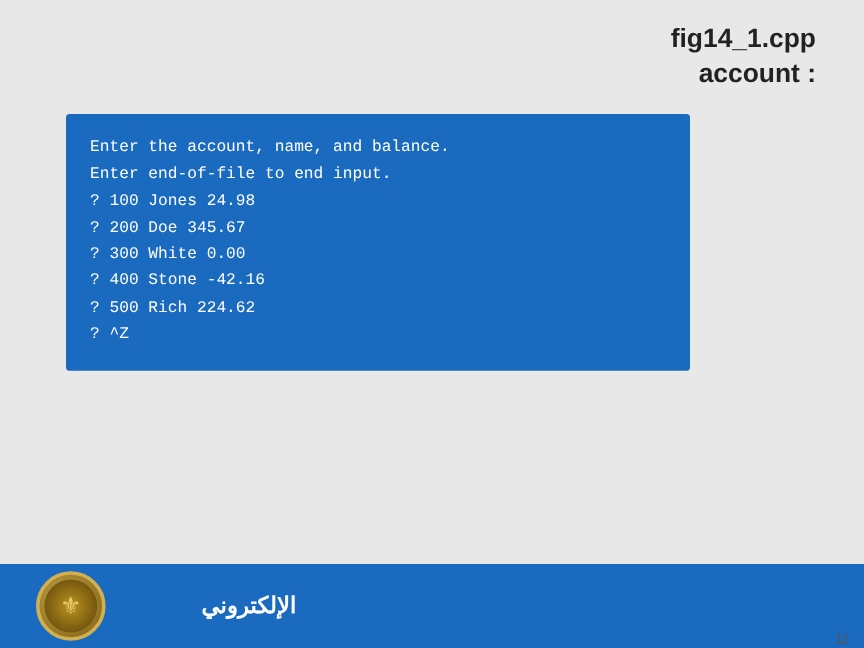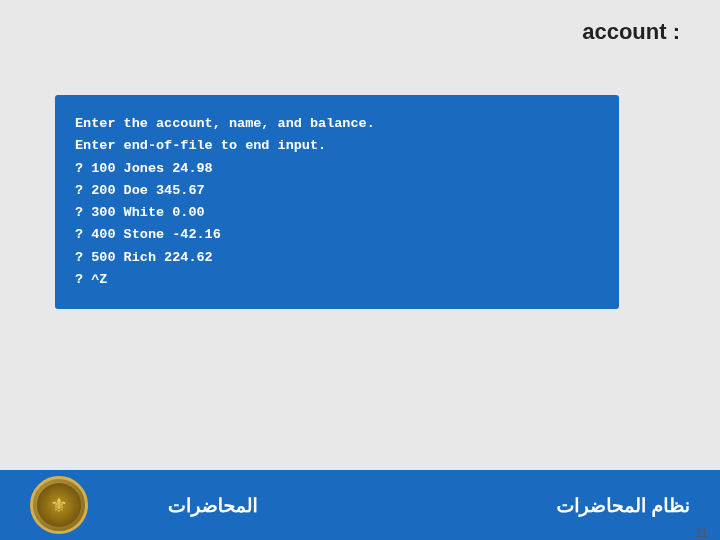--- a/index.html
+++ b/index.html
@@ -31,25 +31,24 @@
       font-size: 22px;
       font-weight: bold;
       color: #222;
       line-height: 1.3;
     }
 
     .terminal-box {
       position: absolute;
       top: 95px;
       left: 55px;
-      width: 564px;
+      width: 520px;
       background-color: #1a6bbf;
       padding: 18px 20px 18px 20px;
       border-radius: 3px;
-      font-weight: bold;
     }
 
     .terminal-text {
       font-family: 'Courier New', Courier, monospace;
       font-size: 13.5px;
       color: #ffffff;
       line-height: 1.65;
       white-space: pre;
     }
 
@@ -118,39 +117,39 @@
       font-size: 12px;
       color: #555;
     }
   </style>
 </head>
 <body>
 
 <div class="page">
 
   <div class="title-area">
+    <div class="title-text">fig14_1.cpp</div>
     <div class="title-text">account :</div>
   </div>
 
   <div class="terminal-box">
     <div class="terminal-text">Enter the account, name, and balance.
 Enter end-of-file to end input.
 ? 100 Jones 24.98
 ? 200 Doe 345.67
 ? 300 White 0.00
 ? 400 Stone -42.16
 ? 500 Rich 224.62
 ? ^Z</div>
   </div>
 
   <div class="bottom-bar">
     <div class="logo-circle">
       <div class="logo-inner">
         <span class="logo-emblem">⚜</span>
       </div>
     </div>
-    <span class="arabic-text-left">المحاضرات</span>
-    <span class="arabic-text-right">نظام المحاضرات</span>
+    <span class="arabic-text-left">الإلكتروني</span>
   </div>
 
   <div class="page-number">11</div>
 
 </div>
 
 </body></html>

